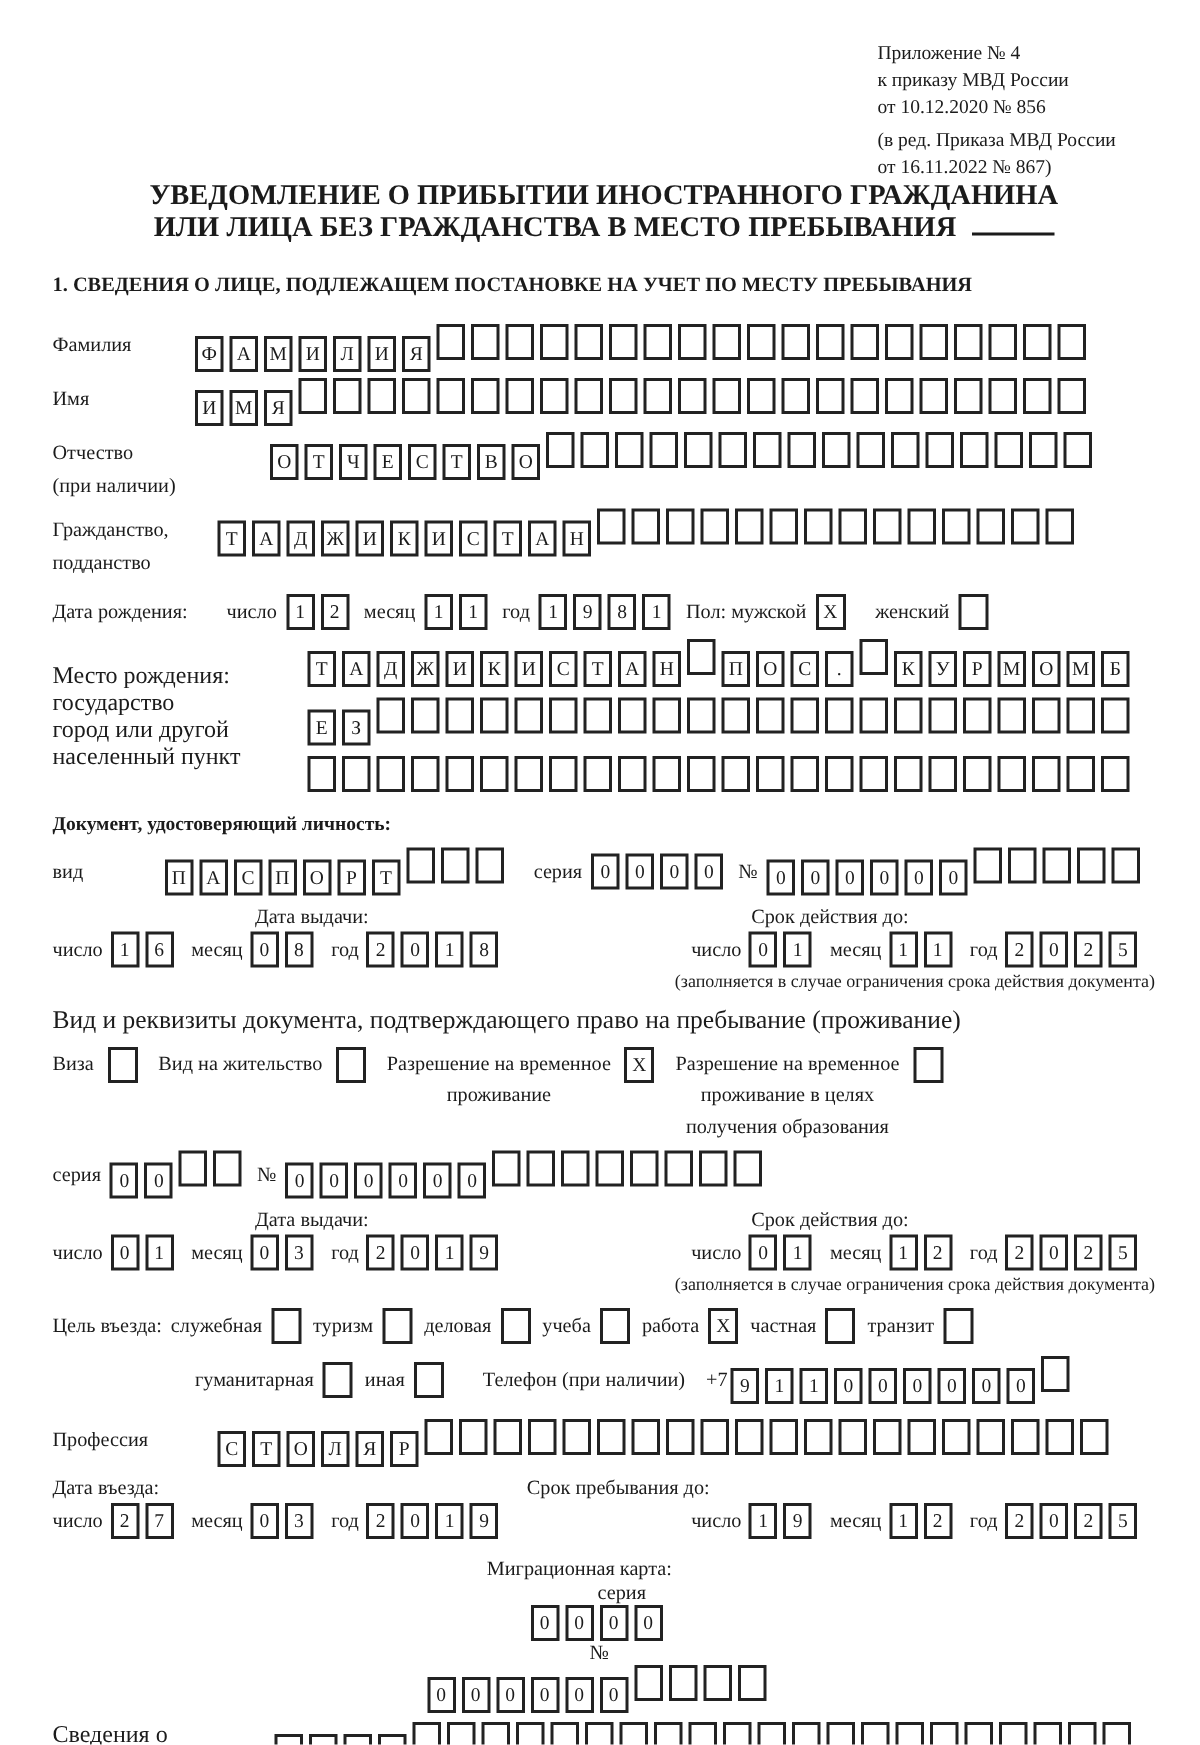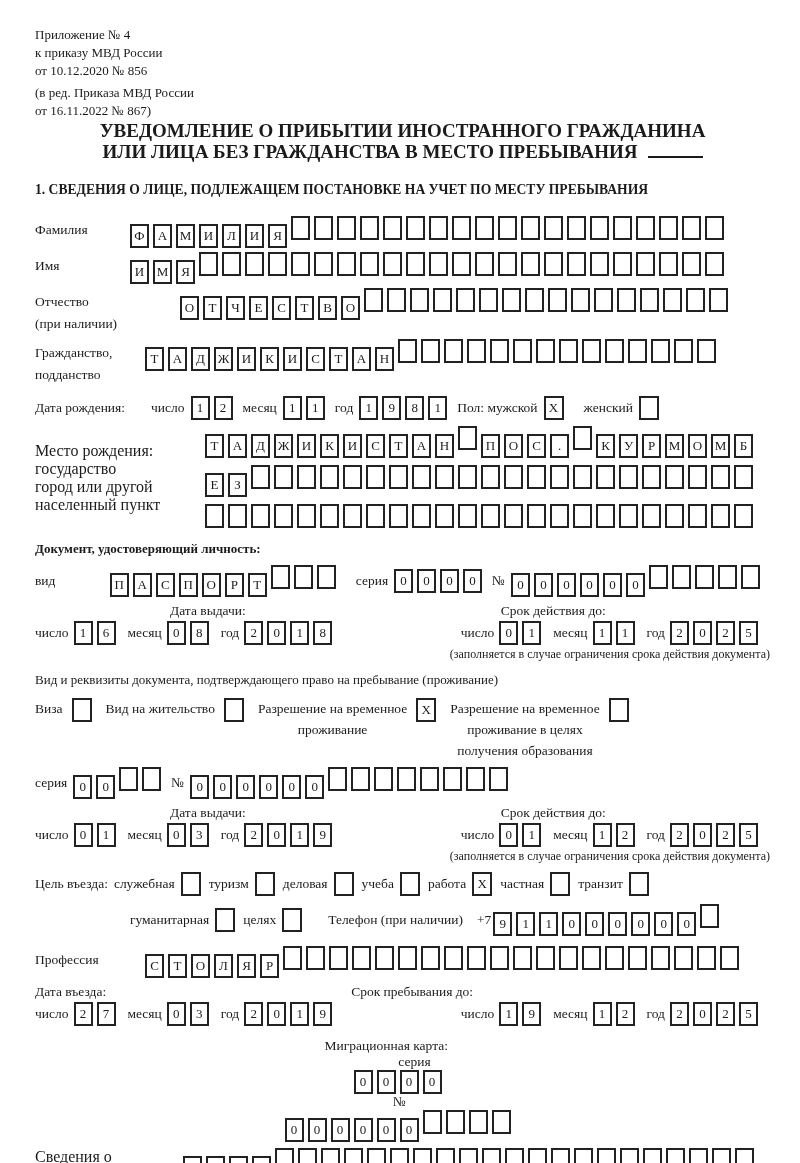--- a/index.html
+++ b/index.html
@@ -2,21 +2,21 @@
 <html lang="ru"><head>
 <meta charset="utf-8">
 <style>
   * { margin:0; padding:0; box-sizing:border-box; }
   html,body { background:#ffffff; }
   body { width:800px; height:1163px; overflow:hidden;
          font-family:"Liberation Serif","DejaVu Serif",serif; color:#1b1b1b; }
   .page { width:800px; height:1163px; padding:26px 30px 10px 35px; }
 
   
-  .hdr-note { font-size:13px; line-height:18px; }
+  .hdr-note { margin-left:550px; font-size:13px; line-height:18px; }
   .hdr-note .gap { margin-top:4px; }
   .forma { text-align:right; padding-right:8px; font-weight:bold; font-size:14px;
            margin-top:14px; margin-bottom:14px; letter-spacing:.5px; }
 
   .title { text-align:center; font-weight:bold; font-size:19px; line-height:21px; }
   .title-underline { display:inline-block; width:55px; border-bottom:2px solid #1b1b1b;
                      margin-left:10px; height:14px; }
   .section-heading { font-weight:bold; font-size:13.6px; margin-top:20px; margin-bottom:18px; }
 
   .lbl { font-size:13.5px; white-space:nowrap; }
@@ -39,21 +39,21 @@
 
   .doc-header { font-weight:bold; font-size:13px; margin:6px 0 8px; }
 
   .date-headers { display:flex; font-size:13.5px; margin-top:6px; }
   .date-line { display:flex; justify-content:space-between; align-items:center; margin-top:2px; }
   .dgroup { display:flex; align-items:center; }
   .dgroup .lbl { margin-right:5px; }
   .dgroup .cells { margin-right:8px; }
   .date-note { text-align:right; font-size:12px; margin-top:2px; }
 
-  .res-line { font-size:13px; margin-top:8px; line-height:20px; }
+  .res-line { font-size:17px; margin-top:8px; line-height:20px; }
   .res-row { display:flex; align-items:flex-start; margin:8px 0 6px; }
   .res-opt { display:flex; align-items:flex-start; font-size:13.5px; margin-right:14px; }
   .res-opt .lines { line-height:21px; text-align:center; margin-right:9px; }
 
   .p-row { display:flex; align-items:center; font-size:13.5px; margin-top:8px; }
   .p-row .opt { display:flex; align-items:center; margin-right:8px; }
   .p-row .opt .lbl { margin-right:6px; }
 
   .phone-cells { margin-left:2px; }
   .mt6 { margin-top:6px; } .mt10 { margin-top:10px; } .mt12 { margin-top:12px;flex-direction:column; }
@@ -261,21 +261,21 @@
       <span class="box"></span>
     </span>
   </div>
 
   <div class="p-row">
     <span class="opt" style="margin-left:95px">
       <span class="lbl">гуманитарная</span>
       <span class="box"></span>
     </span>
     <span class="opt">
-      <span class="lbl">целях</span>
+      <span class="lbl">иная</span>
       <span class="box"></span>
     </span>
     <span class="lbl" style="margin-left:18px;margin-right:14px">Телефон (при наличии)</span>
     <span class="lbl">+7</span>
     <span class="cells phone-cells"><span class="cell">9</span><span class="cell">1</span><span class="cell">1</span><span class="cell">0</span><span class="cell">0</span><span class="cell">0</span><span class="cell">0</span><span class="cell">0</span><span class="cell">0</span><span class="cell"></span></span>
   </div>
 
   <div class="row mt10">
     <div class="label-col w110">Профессия</div>
     <div class="cells"><span class="cell">С</span><span class="cell">Т</span><span class="cell">О</span><span class="cell">Л</span><span class="cell">Я</span><span class="cell">Р</span><span class="cell"></span><span class="cell"></span><span class="cell"></span><span class="cell"></span><span class="cell"></span><span class="cell"></span><span class="cell"></span><span class="cell"></span><span class="cell"></span><span class="cell"></span><span class="cell"></span><span class="cell"></span><span class="cell"></span><span class="cell"></span><span class="cell"></span><span class="cell"></span><span class="cell"></span><span class="cell"></span><span class="cell"></span><span class="cell"></span></div>

